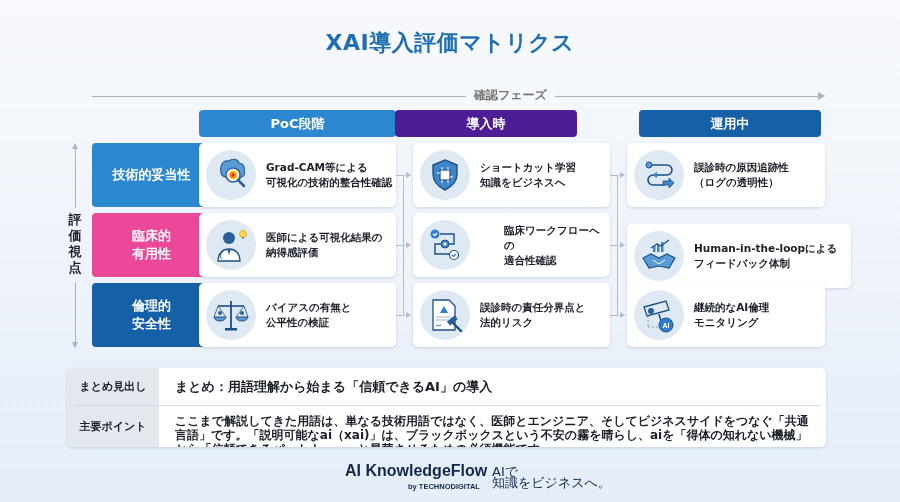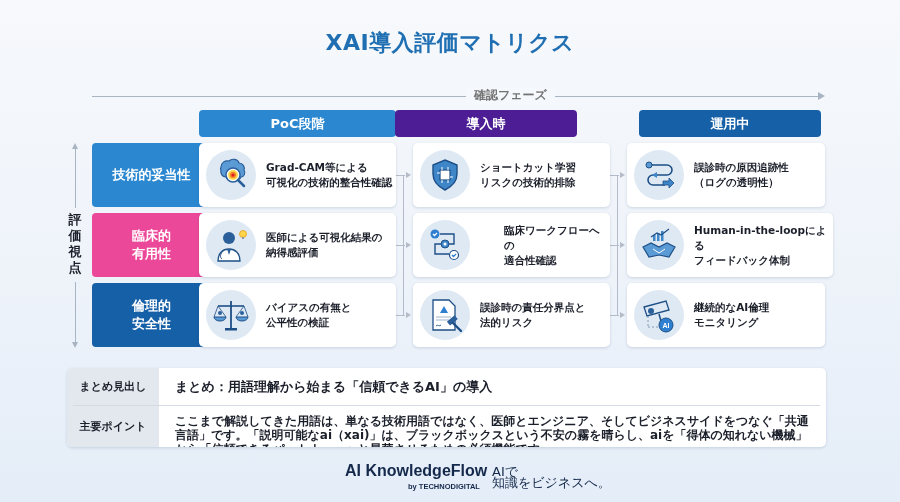--- a/index.html
+++ b/index.html
@@ -179,21 +179,21 @@
           <line x1="17" y1="12" x2="17" y2="15"></line>
           <line x1="23" y1="12" x2="23" y2="15"></line>
           <line x1="17" y1="25" x2="17" y2="28"></line>
           <line x1="23" y1="25" x2="23" y2="28"></line>
           <line x1="12" y1="18" x2="15" y2="18"></line>
           <line x1="25" y1="22" x2="28" y2="22"></line>
         </g>
     </svg>
   </div>
   <div class="tx">ショートカット学習
-リスクの技術的排除</div>
+知識をビジネスへ</div>
 </div>
 <div class="cell" style="left:627px;top:143px;width:198px;">
   <div class="ic">
     <svg width="40" height="40" viewBox="0 0 40 40">
       <circle cx="10" cy="10" r="3" fill="#5b9bd5" stroke="#1d4f86" stroke-width="1"></circle>
       <path d="M13 10h15a5 5 0 0 1 0 10H14a5 5 0 0 0 0 10h12" fill="none" stroke="#1d4f86" stroke-width="1.6"></path>
       <path d="M18 17l-5 3 5 3z" fill="#3f86c8"></path>
       <path d="M24 26h6v-3l5 5-5 5v-3h-6z" fill="#3f86c8" stroke="#1d4f86" stroke-width="0.8"></path>
     </svg>
   </div>
@@ -223,21 +223,21 @@
       <path d="M15 9h14v10H10v10h14" fill="none" stroke="#1d4f86" stroke-width="1.4"></path>
       <circle cx="20" cy="19" r="4" fill="#3f86c8" stroke="#1d4f86" stroke-width="1"></circle>
       <circle cx="20" cy="19" r="1.5" fill="#fff"></circle>
       <circle cx="29" cy="30" r="4.5" fill="#fff" stroke="#1d4f86" stroke-width="1.2"></circle>
       <path d="M27 30l1.5 1.5L31 29" stroke="#2f7fd0" stroke-width="1.3" fill="none"></path>
     </svg>
   </div>
   <div class="tx">臨床ワークフローへの
 適合性確認</div>
 </div>
-<div class="cell" style="left:627px;top:213px;width:206px;">
+<div class="cell" style="left:627px;top:224px;width:224px;">
   <div class="ic">
     <svg width="40" height="40" viewBox="0 0 40 40">
       <rect x="14" y="10" width="2.5" height="6" fill="#3f86c8"></rect>
       <rect x="18" y="8" width="2.5" height="8" fill="#3f86c8"></rect>
       <rect x="22" y="6" width="2.5" height="10" fill="#3f86c8"></rect>
       <path d="M12 12l6-4 4 2 8-6" stroke="#1d4f86" stroke-width="1.2" fill="none"></path>
       <path d="M4 22l8-4 8 4 8-4 8 4-6 10-10-2-10 2z" fill="#5b9bd5" stroke="#1d4f86" stroke-width="1.2"></path>
       <path d="M14 24l6 4 6-4" fill="none" stroke="#fff" stroke-width="1"></path>
     </svg>
   </div>

